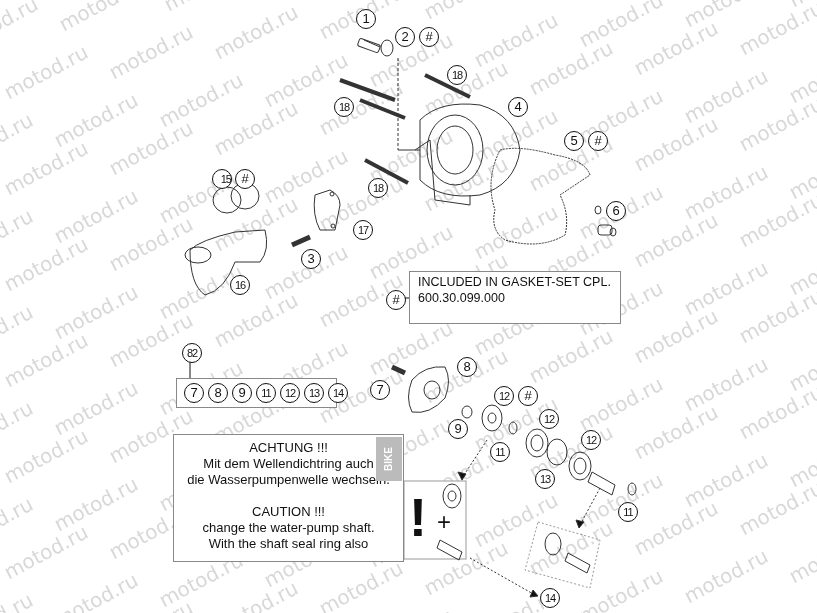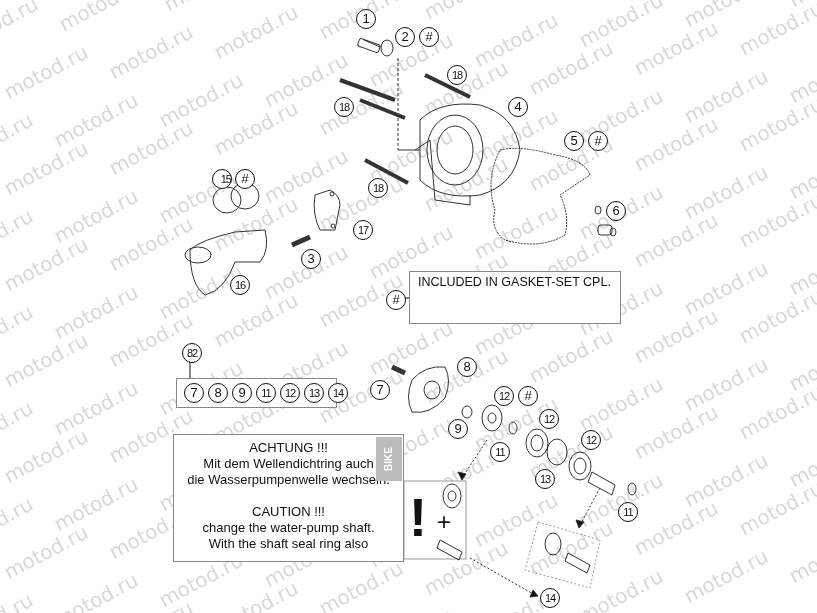--- a/index.html
+++ b/index.html
@@ -246,20 +246,21 @@
     <div class="callout sm" style="left: 539px; top: 409px;">12</div>
     <div class="callout sm" style="left: 490px; top: 442px;">11</div>
     <div class="callout sm" style="left: 581px; top: 430px;">12</div>
     <div class="callout sm" style="left: 535px; top: 469px;">13</div>
     <div class="callout sm" style="left: 618px; top: 502px;">11</div>
     <div class="callout sm" style="left: 540px; top: 588px;">14</div>
   </div>
 
 <div class="note-box gasket-note">
   <div>INCLUDED IN GASKET-SET CPL.</div>
+  <div>600.30.099.000</div>
 </div>
 
 <div class="note-box kit-box"></div>
 <div class="kit-row" id="kitrow">
     <div class="callout" style="position: relative;">7</div>
     <div class="callout" style="position: relative;">8</div>
     <div class="callout" style="position: relative;">9</div>
     <div class="callout sm" style="position: relative;">11</div>
     <div class="callout sm" style="position: relative;">12</div>
     <div class="callout sm" style="position: relative;">13</div>

